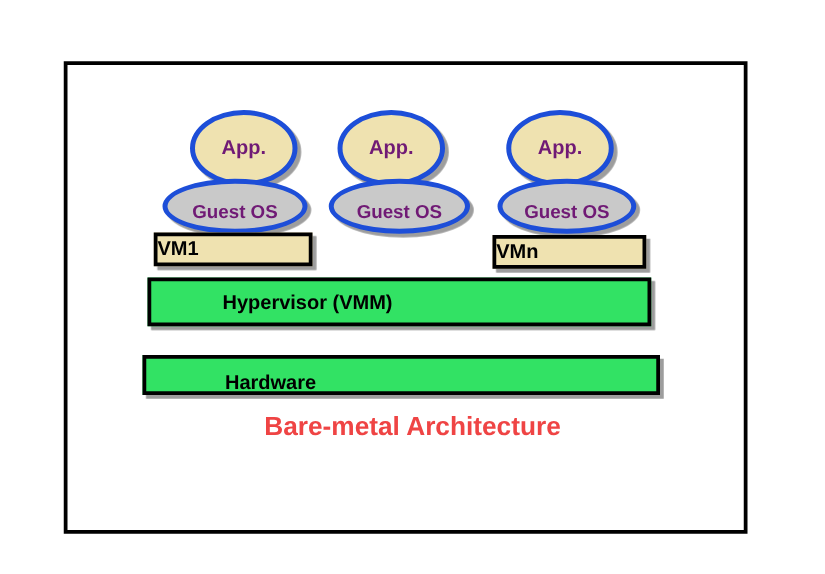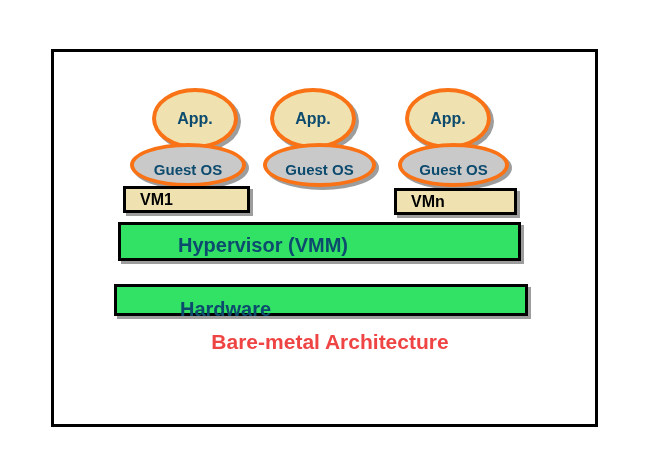--- a/index.html
+++ b/index.html
@@ -34,28 +34,28 @@
   }
 
   
   .shadowed {
     filter: drop-shadow(3px 3px 0px rgba(140,140,140,0.85));
   }
 
   
   .ellipse {
     position: absolute;
-    border: 4px solid #f97316;
+    border: 4px solid #1d4ed8;
     border-radius: 50%;
     box-sizing: border-box;
     display: flex;
     align-items: center;
     justify-content: center;
     font-weight: bold;
-    color: #0c4a6e;
+    color: #701a75;
     text-align: center;
   }
   .ellipse-app {
     background: #efe2b0;
     font-size: 16px;
   }
   .ellipse-guest {
     background: #c9c9c9;
     font-size: 15px;
   }
@@ -68,32 +68,31 @@
   .vmbox {
     position: absolute;
     background: #efe2b0;
     border: 3px solid #000000;
     box-sizing: border-box;
     display: flex;
     align-items: center;
     font-weight: bold;
     font-size: 16px;
     color: #000000;
-    padding-left: 14px;
   }
 
   
   .greenbar {
     position: absolute;
     background: #32e264;
     border: 3px solid #000000;
     box-sizing: border-box;
     font-weight: bold;
-    font-size: 20px;
-    color: #0c4a6e;
+    font-size: 16px;
+    color: #000000;
   }
   .greenbar .bar-label {
     position: absolute;
     font-weight: bold;
     white-space: nowrap;
   }
 
   
   .caption {
     position: absolute;

